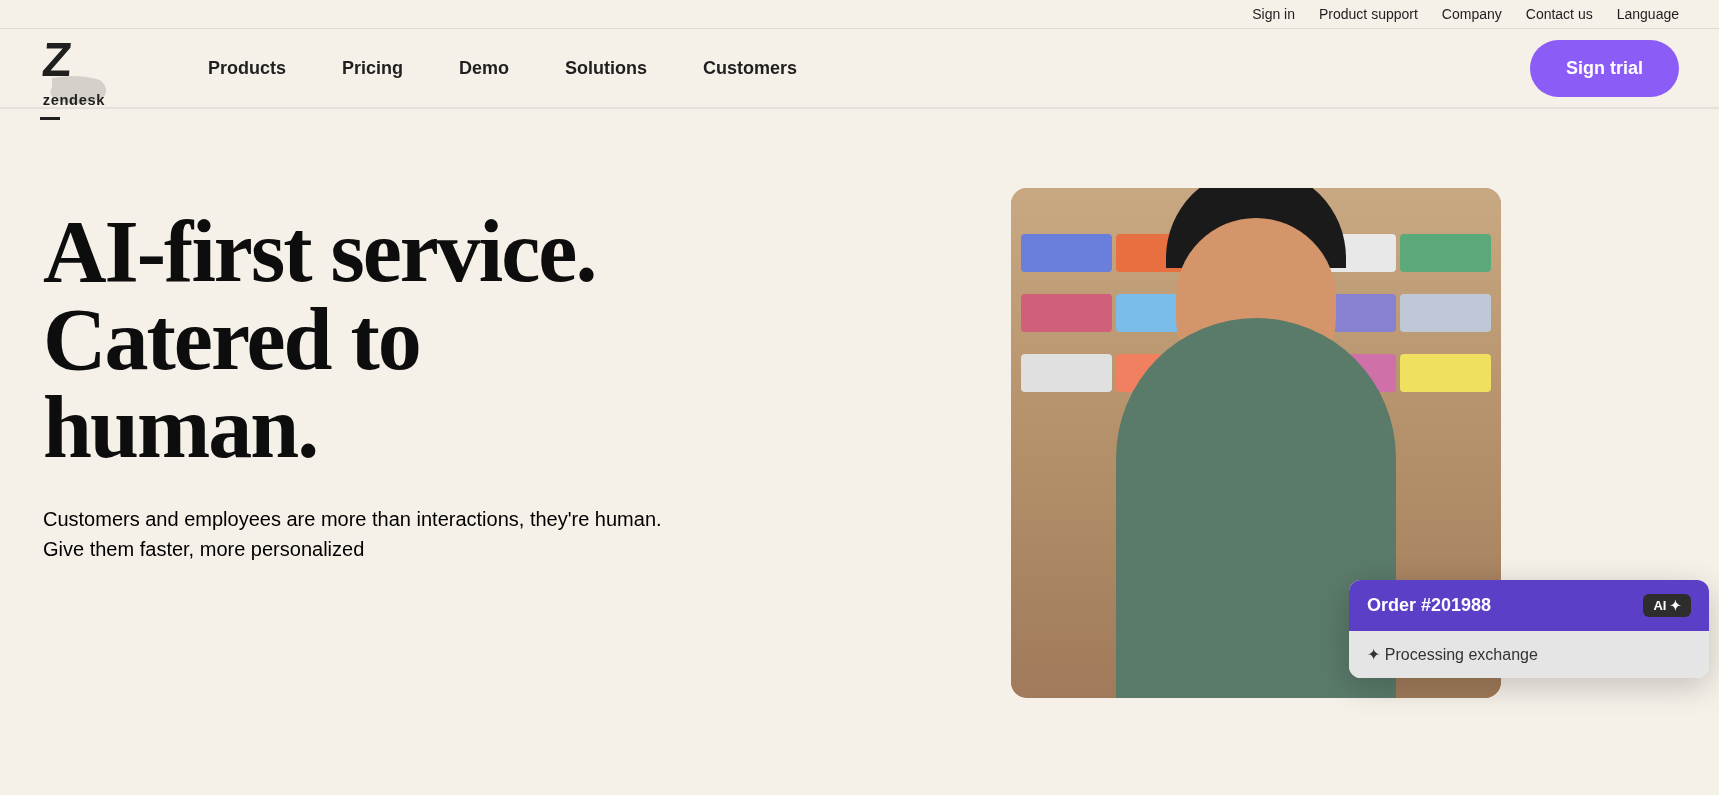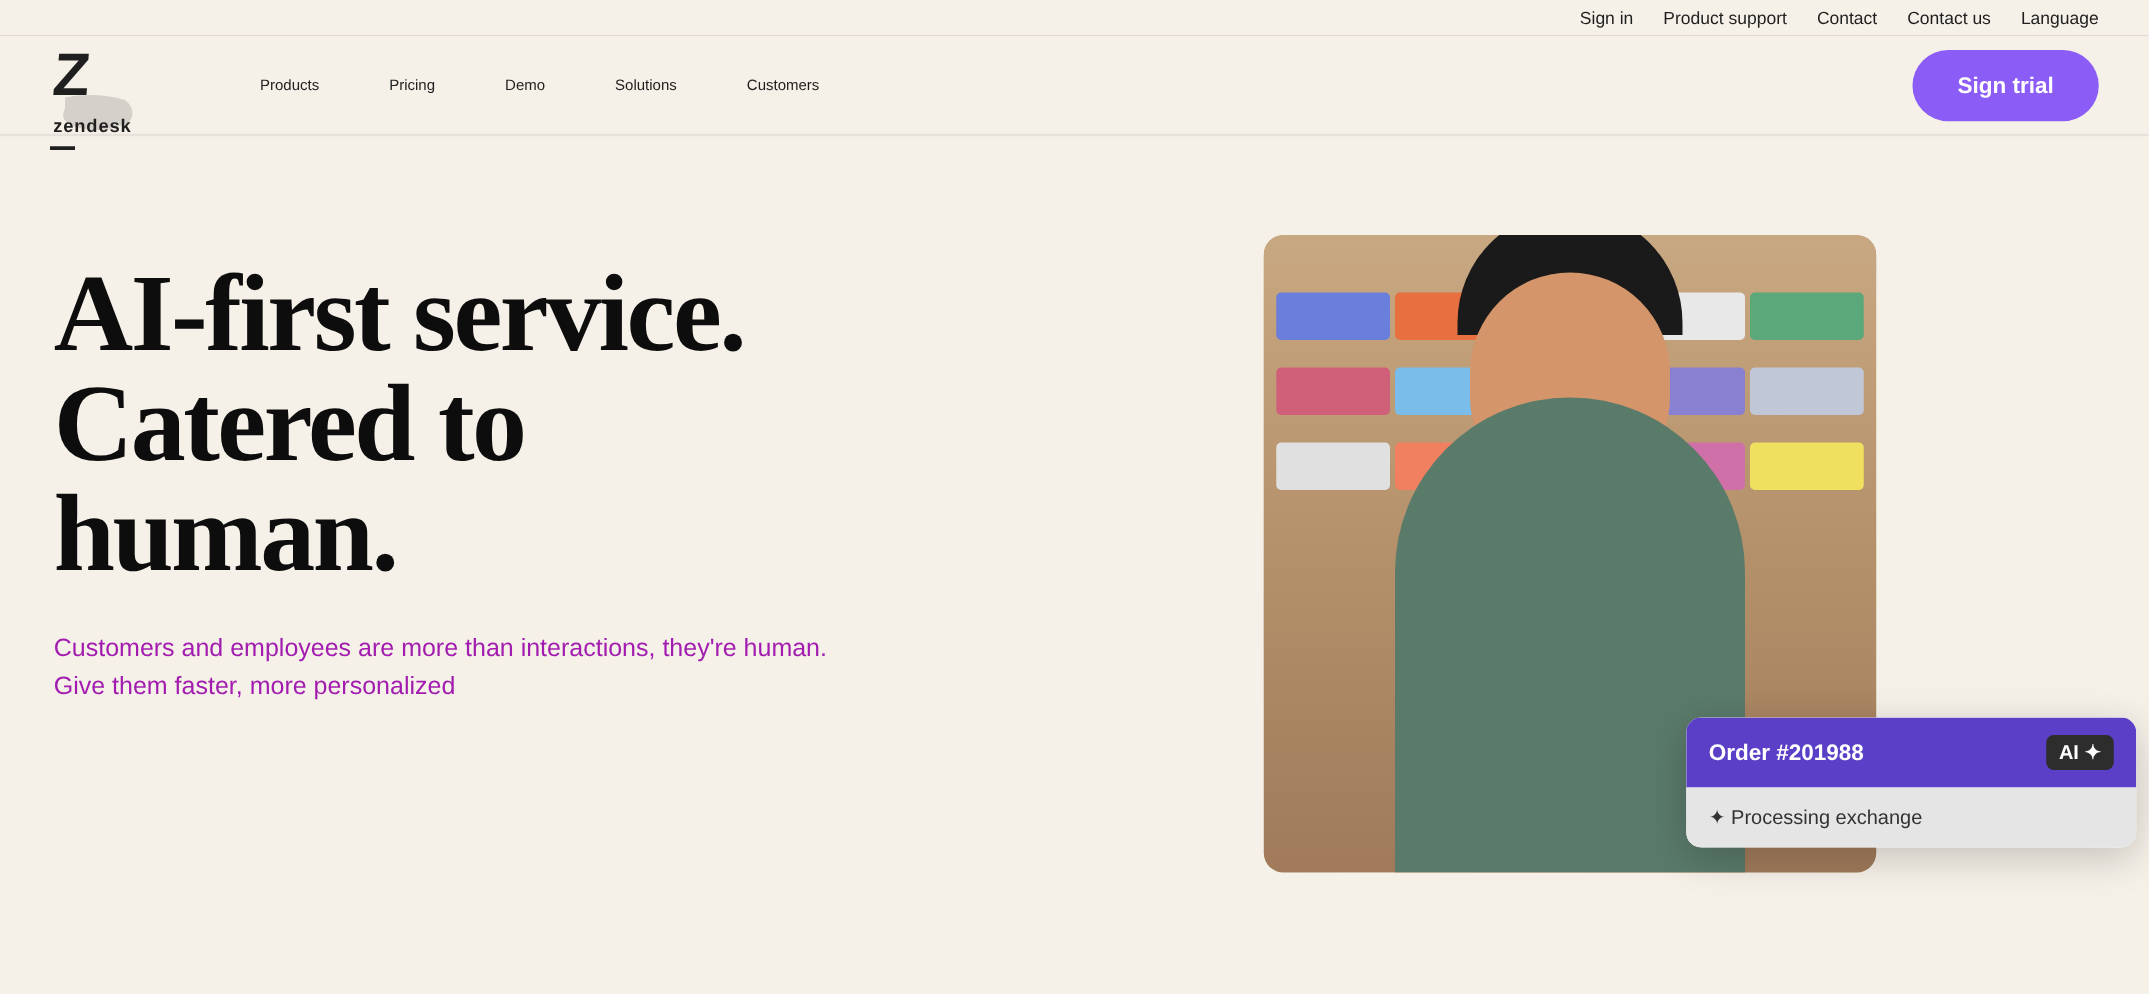--- a/index.html
+++ b/index.html
@@ -57,26 +57,26 @@
     }
 
     .nav-links {
       display: flex;
       align-items: center;
       gap: 0;
       flex: 1;
     }
 
     .nav-item {
-      font-size: 12px;
+      font-size: 18px;
       color: #1f1f1f;
       text-decoration: none;
       padding: 28px 28px;
       cursor: pointer;
-      font-weight: 400;
+      font-weight: 700;
       white-space: nowrap;
       display: flex;
       align-items: center;
       gap: 4px;
     }
 
     .nav-cta {
       margin-left: auto;
     }
 
@@ -125,21 +125,21 @@
       font-weight: 800;
       color: #0d0d0d;
       line-height: 1.0;
       font-family: Georgia, 'Times New Roman', serif;
       margin-bottom: 32px;
       letter-spacing: -2px;
     }
 
     .hero-subtext {
       font-size: 20px;
-      color: #a21caf;
+      color: #000000;
       line-height: 1.5;
       max-width: 640px;
     }
 
     
     .hero-image-area {
       flex: 1;
       position: relative;
       display: flex;
       justify-content: center;
@@ -189,21 +189,21 @@
 
     .ai-card-order {
       color: white;
       font-size: 18px;
       font-weight: 700;
     }
 
     .ai-badge {
       background: #2d2d2d;
       color: white;
-      font-size: 16px;
+      font-size: 13px;
       font-weight: 700;
       padding: 4px 10px;
       border-radius: 6px;
       display: flex;
       align-items: center;
       gap: 4px;
     }
 
     .ai-card-body {
       background: #e5e5e5;
@@ -269,21 +269,21 @@
       background: #1a1a1a;
       border-radius: 90px 90px 0 0;
     }
   </style>
 </head>
 <body>
 
 <nav class="top-bar">
   <a>Sign in</a>
   <a>Product support</a>
-  <a>Contact</a>
+  <a>Company</a>
   <a>Contact us</a>
   <a>Language</a>
 </nav>
 
 <header class="main-nav">
   <div class="logo-area">
     <svg class="logo-svg" viewBox="0 0 120 120" xmlns="http://www.w3.org/2000/svg">
 
       <text x="8" y="72" font-size="72" font-weight="900" font-family="Arial Black, sans-serif" fill="#1f1f1f" transform="skewX(-5)">Z</text>
 

